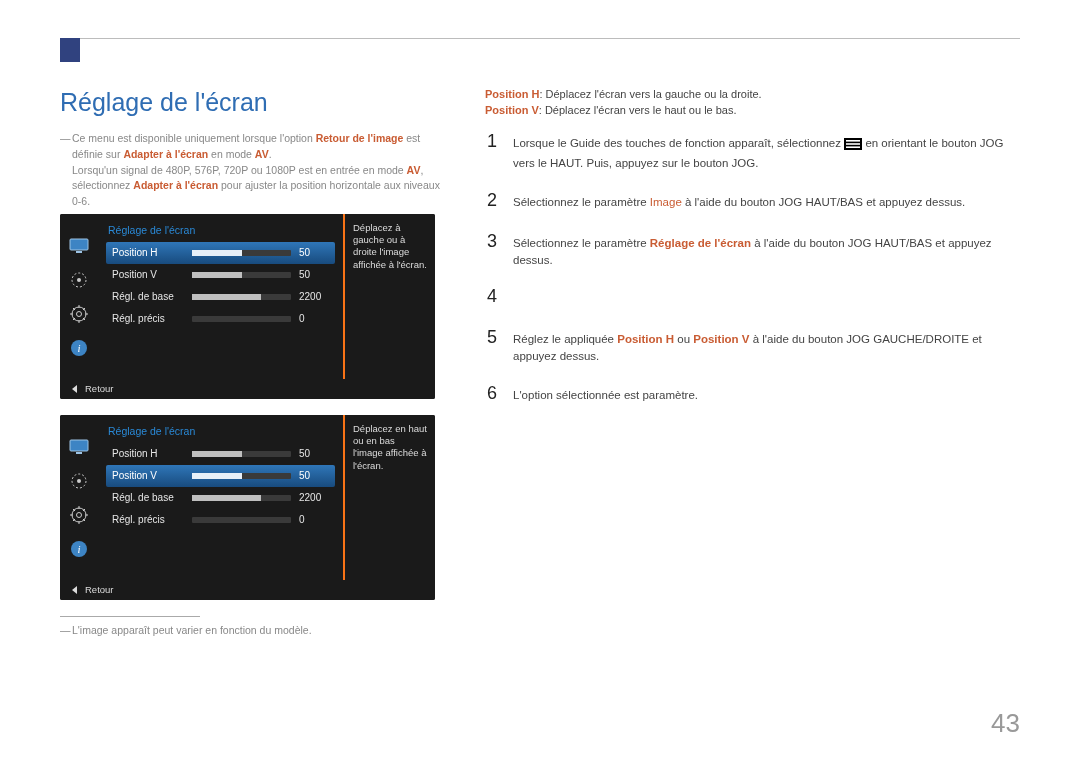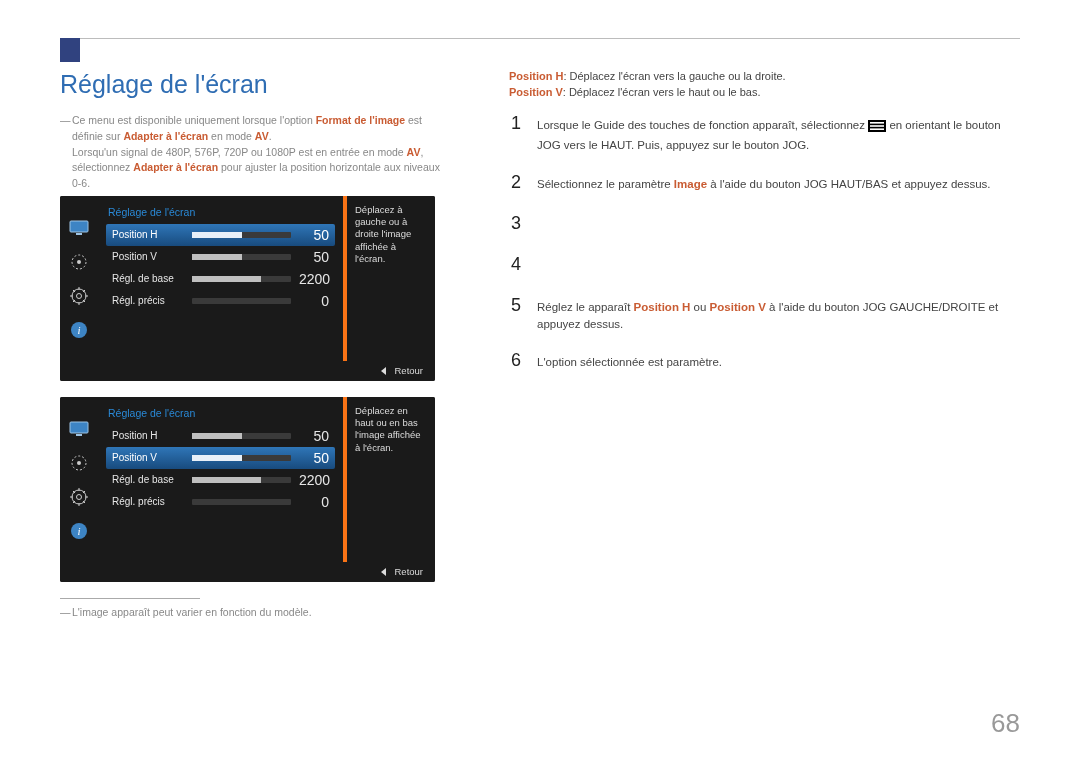--- a/index.html
+++ b/index.html
@@ -8,21 +8,21 @@
     height: 763px;
     background: #fff;
     font-family: "Segoe UI", "Helvetica Neue", Arial, sans-serif;
     color: #333;
     position: relative;
     padding: 38px 60px 20px 60px;
     font-size: 11px;
   }
   .top-rule { position:absolute; top:38px; left:60px; right:60px; height:1px; background:#bcbcbc;}
   .accent-block { position:absolute; top:38px; left:60px; width:20px; height:24px; background:#30427f;}
-  .columns { display:flex; gap:64px; margin-top:32px; }
+  .columns { display:flex; gap:40px; margin-top:50px; }
   .col-left { width:385px; flex:0 0 385px; }
   .col-right { flex:1; }
   h1.section-title { color:#2f6db3; font-size:25px; font-weight:400; margin-bottom:14px; }
   h2.subsection-title { color:#000; font-size:19px; font-weight:700; margin-bottom:10px; }
   .small-note { color:#888; font-size:10.5px; line-height:1.5; margin-bottom:4px; position:relative; padding-left:12px;}
   .small-note:before { content:"―"; position:absolute; left:0; top:0; color:#888;}
   .accent { color:#c95c33; }
   .def-line { font-size:11px; color:#444; margin-bottom:4px; }
   .def-line .term { font-weight:700; color:#c95c33; }
 
@@ -37,41 +37,41 @@
   .osd-sidebar .ico { width:22px; height:20px; display:flex; align-items:center; justify-content:center; color:#dfe8ef;}
   .osd-main { flex:1; position:relative; display:flex;}
   .osd-menu { flex:1; padding:6px 8px 4px 8px;}
   .osd-title { color:#2a89d6; font-size:10.5px; padding:4px 2px 6px 2px;}
   .osd-row { display:flex; align-items:center; height:22px; padding:0 6px; color:#e6e6e6; position:relative;}
   .osd-row.sel { background:linear-gradient(#2f76b8,#184b7e); color:#fff; border-radius:2px;}
   .osd-row .label { width:72px; font-size:10px;}
   .osd-row .bar { flex:1; height:6px; background:#3a3a3a; border-radius:1px; position:relative; margin:0 8px;}
   .osd-row .bar .fill { position:absolute; left:0; top:0; bottom:0; background:#bfbfbf;}
   .osd-row.sel .bar .fill { background:#e8f0f8;}
-  .osd-row .val { width:30px; text-align:right; font-size:14px;}
-  .osd-desc { width:92px; background:#1a1a1a; padding:8px 8px; font-size:9.5px; color:#dcdcdc; line-height:1.3; border-left:4px solid #f97316;}
-  .osd-footer { height:20px; display:flex; justify-content:flex-end; align-items:center; padding:0 12px; font-size:9.5px; color:#dcdcdc; gap:8px; background:#1a1a1a;}
+  .osd-row .val { width:30px; font-size:10px;}
+  .osd-desc { width:92px; background:#1a1a1a; padding:8px 8px; font-size:9.5px; color:#dcdcdc; line-height:1.3; border-left:2px solid #f97316;}
+  .osd-footer { height:20px; display:flex; align-items:center; padding:0 12px; font-size:9.5px; color:#dcdcdc; gap:8px; background:#1a1a1a;}
   .osd-footer .tri { display:inline-block; width:0; height:0; border-top:4px solid transparent; border-bottom:4px solid transparent; border-right:5px solid #dcdcdc;}
 
   .img-note-rule { width:140px; height:1px; background:#aaa; margin:8px 0 6px 0;}
   .page-num { position:absolute; bottom:24px; right:60px; font-size:26px; color:#999; font-weight:300;}
 </style>
 </head>
 <body>
 
 <div class="top-rule"></div>
 <div class="accent-block"></div>
 
 <div class="columns">
 
   <div class="col-left">
     <h1 class="section-title">Réglage de l'écran</h1>
 
     <p class="small-note">
-      <span>Ce menu est disponible uniquement lorsque l'option </span><span class="accent" style="font-weight:600">Format de l'image</span><span> est définie sur </span><span class="accent" style="font-weight:600">Adapter à l'écran</span><span> en mode </span><span class="accent" style="font-weight:600">AV</span><span>.</span><br>
+      <span>Ce menu est disponible uniquement lorsque l'option </span><span class="accent" style="font-weight:600">Retour de l'image</span><span> est définie sur </span><span class="accent" style="font-weight:600">Adapter à l'écran</span><span> en mode </span><span class="accent" style="font-weight:600">AV</span><span>.</span><br>
       <span>Lorsqu'un signal de 480P, 576P, 720P ou 1080P est en entrée en mode </span><span class="accent" style="font-weight:600">AV</span><span>, sélectionnez </span><span class="accent" style="font-weight:600">Adapter à l'écran</span><span> pour ajuster la position horizontale aux niveaux 0-6.</span>
     </p>
 
     <div class="osd">
       <div class="osd-body">
         <div class="osd-sidebar">
           <div class="ico">
               <svg width="20" height="16" viewBox="0 0 20 16">
                 <rect x="1" y="1" width="18" height="11" rx="1" fill="#3d84c4" stroke="#9cc3e4"></rect>
                 <rect x="7" y="13" width="6" height="2" fill="#9cc3e4"></rect>
@@ -225,33 +225,34 @@
                 <rect x="0" y="0" width="18" height="12" fill="#000"></rect>
                 <rect x="2" y="2" width="14" height="1.6" fill="#fff"></rect>
                 <rect x="2" y="5.2" width="14" height="1.6" fill="#fff"></rect>
                 <rect x="2" y="8.4" width="14" height="1.6" fill="#fff"></rect>
               </svg></span>
           <span> en orientant le bouton JOG vers le HAUT. Puis, appuyez sur le bouton JOG.</span>
         </span>
       </li>
       <li>
           <span class="num">2</span>
-        <span><span>Sélectionnez le paramètre </span><span class="accent" style="font-weight:700">Image</span><span> à l'aide du bouton JOG HAUT/BAS et appuyez dessus.</span></span>
+        <span><span>Sélectionnez le paramètre </span><span class="accent" style="font-weight:400">Image</span><span> à l'aide du bouton JOG HAUT/BAS et appuyez dessus.</span></span>
       </li>
       <li>
           <span class="num">3</span>
+        <span><span>Sélectionnez le paramètre </span><span class="accent" style="font-weight:600">Réglage de l'écran</span><span> à l'aide du bouton JOG HAUT/BAS et appuyez dessus.</span></span>
       </li>
       <li>
           <span class="num">4</span>
       </li>
       <li>
           <span class="num">5</span>
-        <span><span>Réglez le apparaît </span><span class="accent" style="font-weight:600">Position H</span><span> ou </span><span class="accent" style="font-weight:600">Position V</span><span> à l'aide du bouton JOG GAUCHE/DROITE et appuyez dessus.</span></span>
+        <span><span>Réglez le appliquée </span><span class="accent" style="font-weight:600">Position H</span><span> ou </span><span class="accent" style="font-weight:600">Position V</span><span> à l'aide du bouton JOG GAUCHE/DROITE et appuyez dessus.</span></span>
       </li>
       <li>
           <span class="num">6</span>
         <span>L'option sélectionnée est paramètre.</span>
       </li>
     </ol>
   </div>
 </div>
 
-<div class="page-num">68</div>
+<div class="page-num">43</div>
 
 </body></html>

